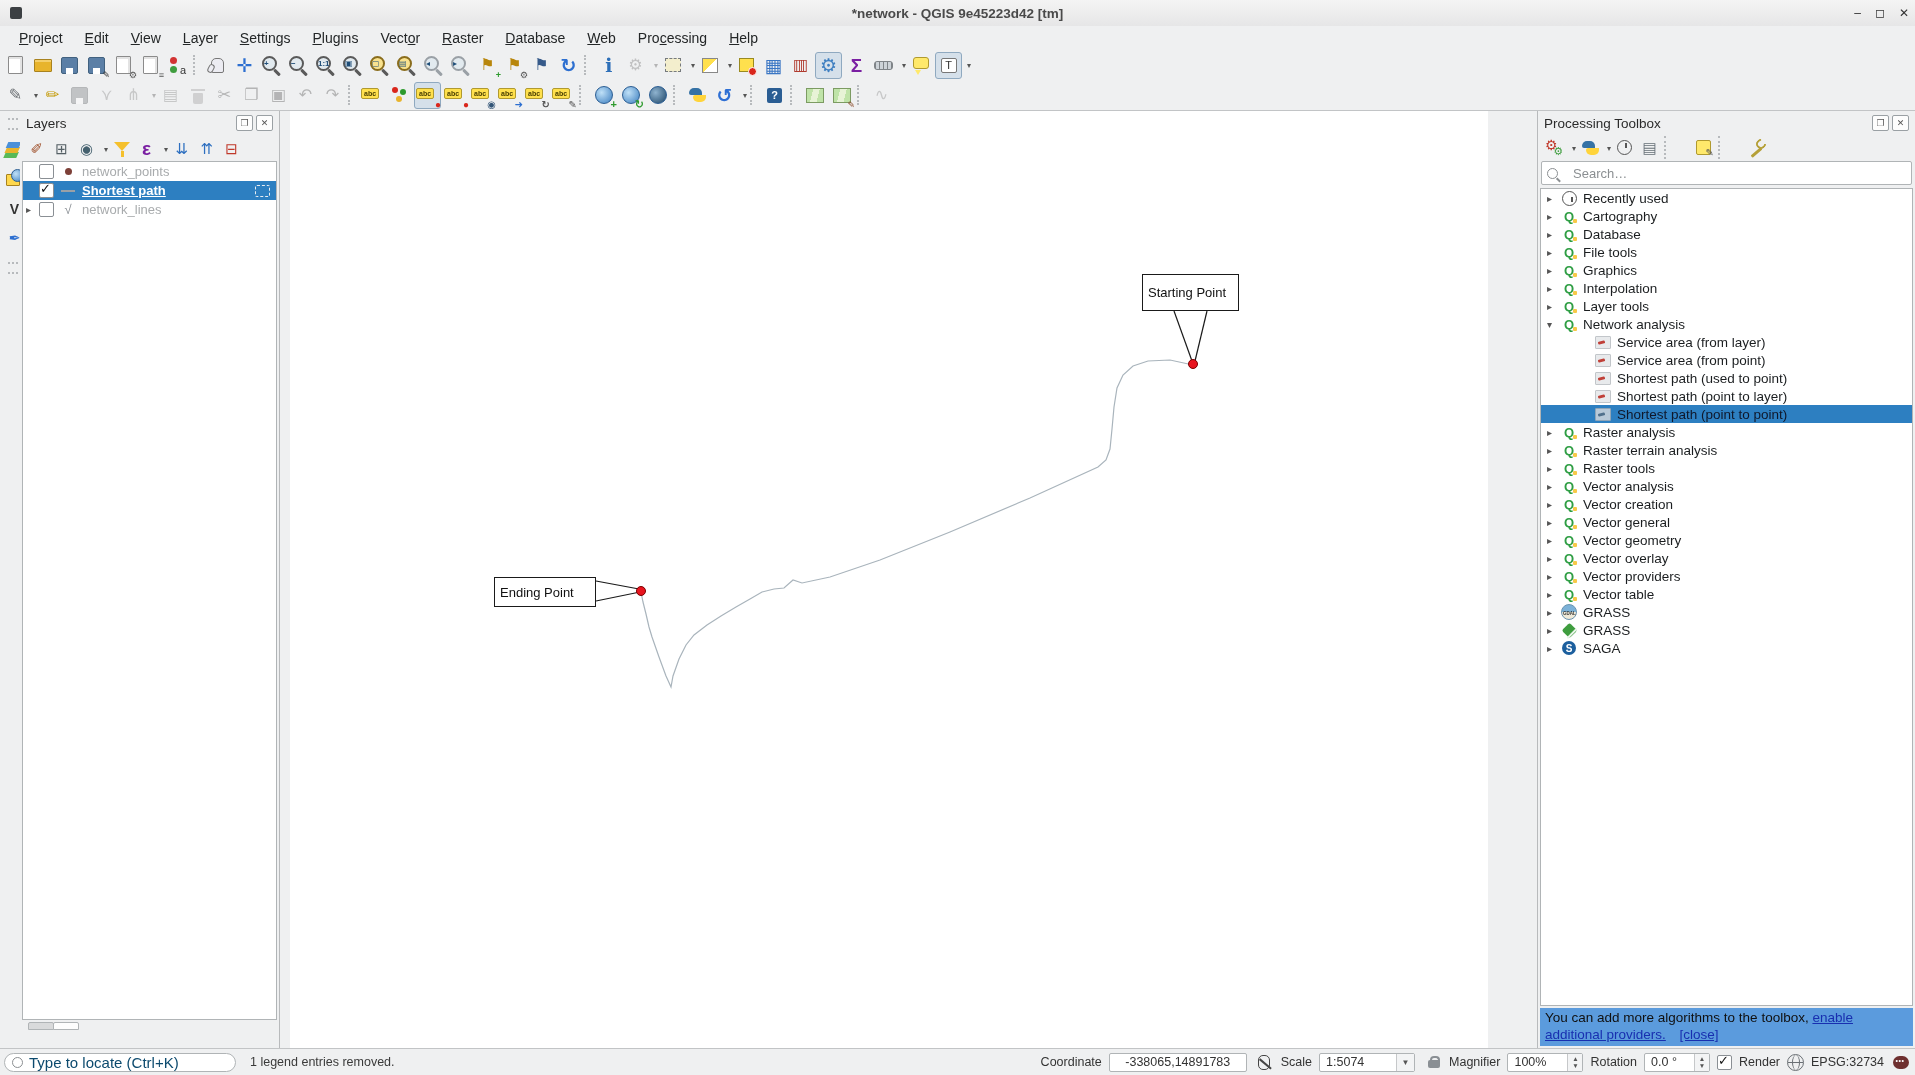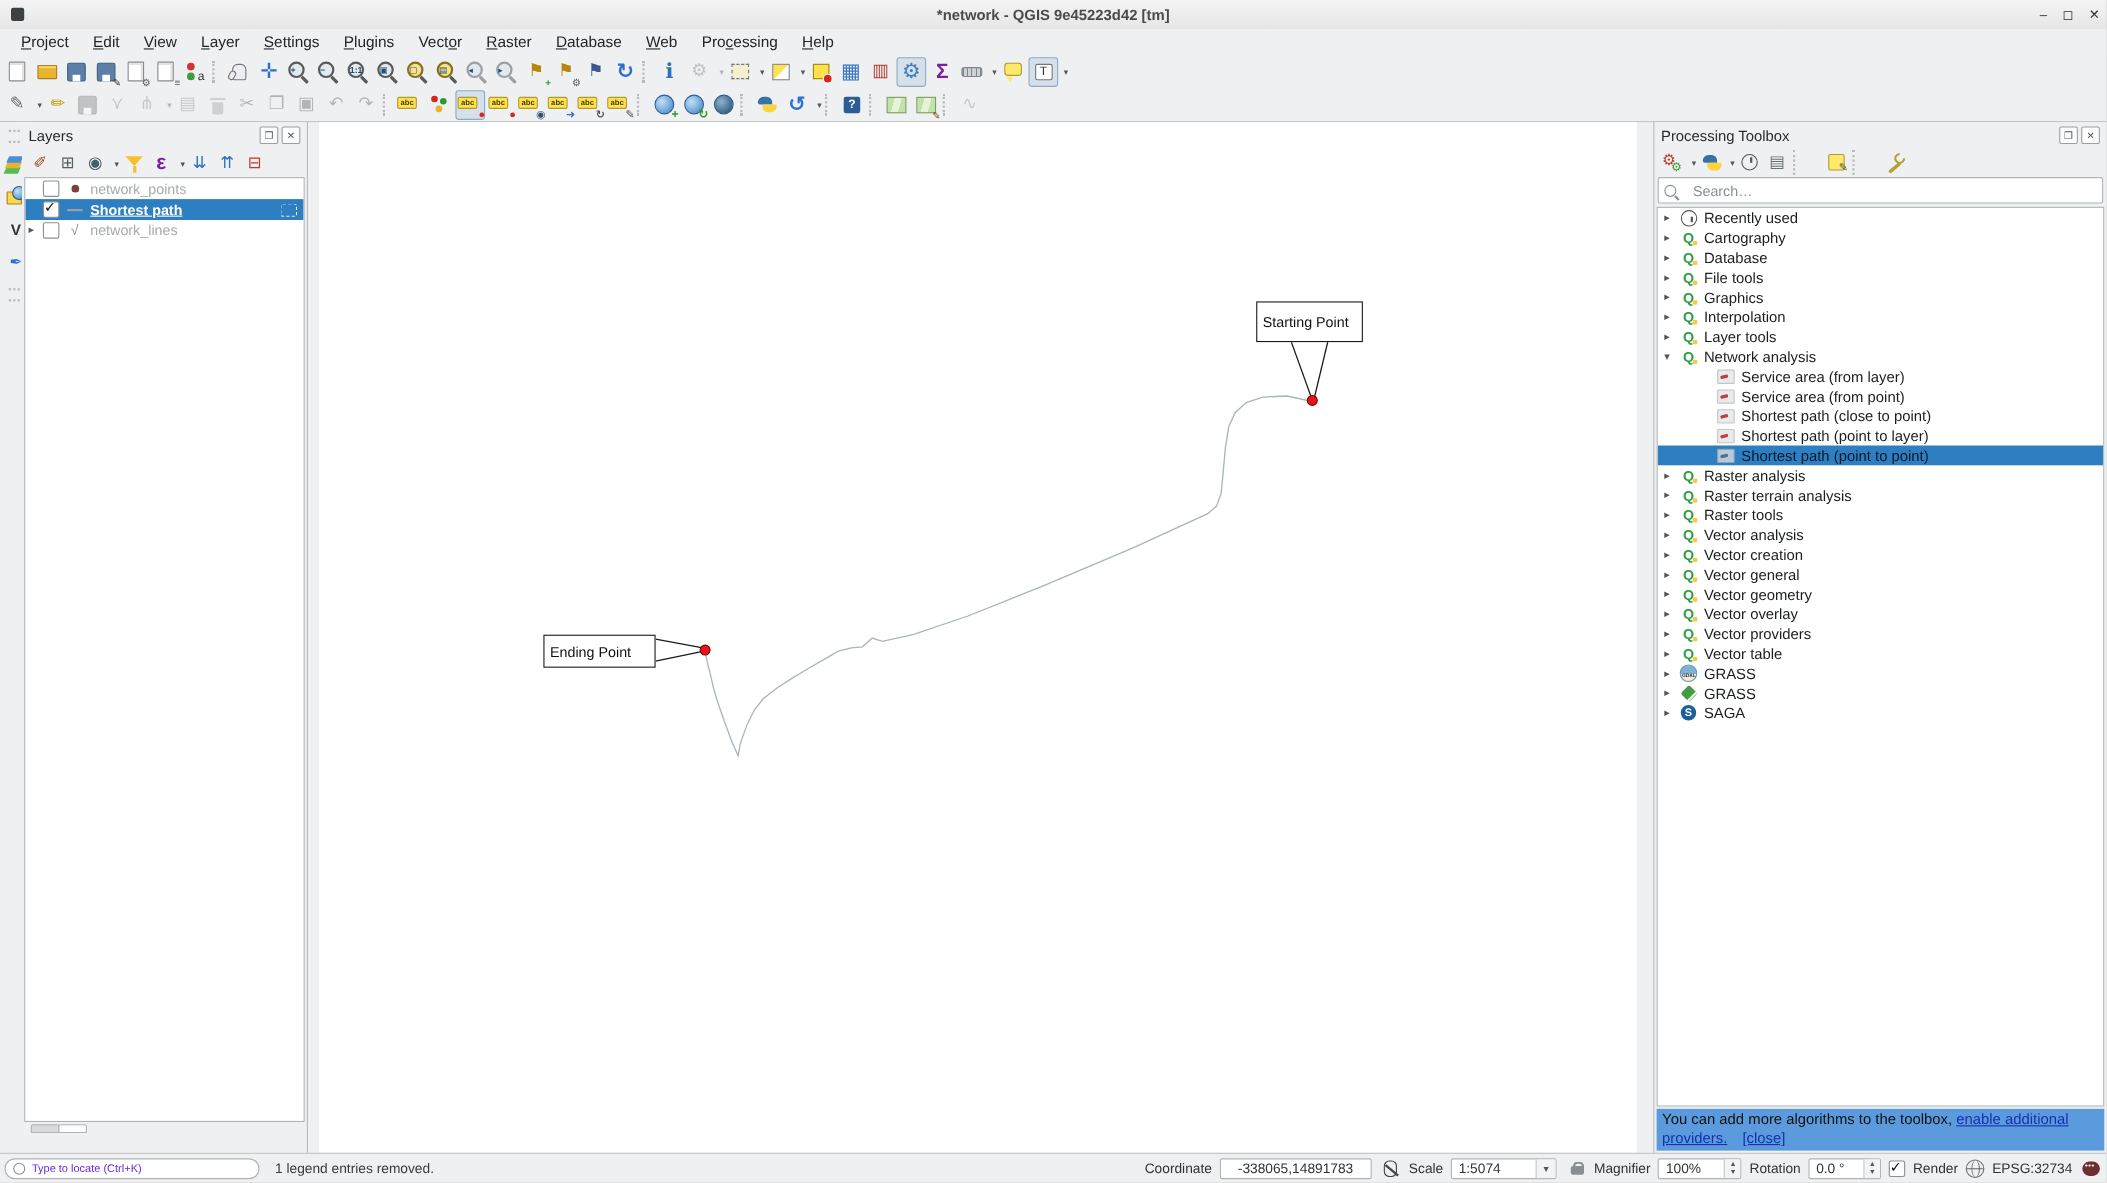--- a/index.html
+++ b/index.html
@@ -119,39 +119,39 @@
   .lr .memchip{display:none;position:absolute;right:6px;width:13px;height:10px;border:1px dashed #e8edf2;border-radius:2px;}
   .lr.mem .memchip{display:block;}
   .layertabs{height:26px;display:flex;align-items:flex-start;padding:2px 0 0 8px;gap:0;}
   .ltab{padding:3px 12px;font-size:12.5px;border:1px solid #b0b4b6;border-top:1px solid #b0b4b6;background:#d9dadb;color:#444;border-radius:2px 2px 0 0;}
   .ltab.active{background:#fdfdfd;color:#222;position:relative;z-index:2;margin-left:-1px;}
   
   .canvas{position:absolute;left:290px;top:0;right:427px;bottom:0;background:var(--canvas);overflow:hidden;}
   .canvas svg{position:absolute;left:0;top:0;}
   .balloon{position:absolute;background:#fff;border:1.3px solid #1a1a1a;font-size:13px;color:#111;display:flex;align-items:center;padding-left:5px;box-sizing:border-box;z-index:3;}
   
-  .procpanel{position:absolute;right:0;top:0;bottom:0;width:412px;background:#eff0f1;border-left:1px solid #b8babc;box-sizing:border-box;display:flex;flex-direction:column;}
+  .procpanel{position:absolute;right:0;top:0;bottom:0;width:378px;background:#eff0f1;border-left:1px solid #b8babc;box-sizing:border-box;display:flex;flex-direction:column;}
   .ptb{height:25px;display:flex;align-items:center;padding:0 4px;}
   .ptb .tbi{width:23px;height:23px;font-size:15px;}
   .searchbox{height:22px;margin:1px 3px 3px;background:#fff;border:1px solid #b0b4b6;border-radius:2px;display:flex;align-items:center;padding:0 5px;gap:15px;}
   .searchbox .sicon{width:9px;height:9px;border:1.6px solid #8b8f92;border-radius:50%;position:relative;flex:0 0 auto;}
   .searchbox .sicon::after{content:"";position:absolute;right:-4px;bottom:-3px;width:5px;height:1.8px;background:#8b8f92;transform:rotate(45deg);}
   .searchbox .stext{color:#8b8f92;font-size:13px;}
   .proctree{flex:1;background:#fff;border:1px solid #b0b4b6;margin:0 2px;overflow:hidden;}
   .trow{height:18px;display:flex;align-items:center;padding-left:6px;font-size:13.5px;color:#1b1e20;white-space:nowrap;position:relative;}
   .trow .arr{width:12px;font-size:10px;color:#555;font-style:normal;flex:0 0 auto;}
   .trow .tic{width:20px;height:17px;display:inline-flex;align-items:center;justify-content:center;position:relative;margin-right:4px;flex:0 0 auto;font-size:13px;}
   .trow.lv1{padding-left:40px;}
   .trow.sel{background:var(--sel);color:#0f172a;}
   .notif{min-height:32px;margin:2px;background:var(--notif);color:#101010;font-size:13.5px;padding:2px 5px;box-sizing:border-box;line-height:1.25;}
   .notif a{color:var(--link);text-decoration:underline;}
   
   .statusbar{position:absolute;left:0;bottom:0;width:100%;height:27px;background:#eff0f1;border-top:1px solid #c2c4c6;display:flex;align-items:center;padding:0 4px;box-sizing:border-box;font-size:12.5px;color:#333;gap:6px;}
   .locate{width:232px;height:19px;background:#fff;border:1px solid #b0b4b6;border-radius:10px;display:flex;align-items:center;padding:0 7px;gap:6px;box-sizing:border-box;}
-  .locate .stext{color:#6d28d9;font-size:10px;white-space:nowrap;}
+  .locate .stext{color:#0c4a6e;font-size:15px;white-space:nowrap;}
   .sb-msg{margin-left:8px;color:#3a3a3a;white-space:nowrap;}
   .sb-right{margin-left:auto;display:flex;align-items:center;gap:7px;}
   .sb-field{height:19px;background:#fff;border:1px solid #b0b4b6;border-radius:2px;display:flex;align-items:center;padding:0 6px;box-sizing:border-box;white-space:nowrap;}
   .sb-field.center{justify-content:center;}
   .combo{padding-right:0;}
   .combo .cbtn{width:17px;height:17px;margin-left:8px;border-left:1px solid #c6c8ca;display:flex;align-items:center;justify-content:center;font-size:8px;color:#555;background:#f3f4f5;}
   .spin{padding-right:0;}
   .spin .sbtns{width:14px;height:17px;margin-left:6px;border-left:1px solid #c6c8ca;display:flex;flex-direction:column;align-items:center;justify-content:center;font-size:6.5px;color:#555;background:#f3f4f5;line-height:1.1;}
   .sb-icon{width:20px;height:20px;display:inline-flex;align-items:center;justify-content:center;position:relative;}
   .sb-cb{width:13px;height:13px;background:#fff;border:1px solid #8a8f94;border-radius:2px;position:relative;}
@@ -669,21 +669,21 @@
             <span>Service area (from layer)</span>
           </div>
           <div class="trow lv1">
             <i class="arr"></i>
             <i class="tic t-alg"></i>
             <span>Service area (from point)</span>
           </div>
           <div class="trow lv1">
             <i class="arr"></i>
             <i class="tic t-alg"></i>
-            <span>Shortest path (close to point)</span>
+            <span>Shortest path (used to point)</span>
           </div>
           <div class="trow lv1">
             <i class="arr"></i>
             <i class="tic t-alg"></i>
             <span>Shortest path (point to layer)</span>
           </div>
           <div class="trow lv1 sel">
             <i class="arr"></i>
             <i class="tic t-algsel"></i>
             <span>Shortest path (point to point)</span>

